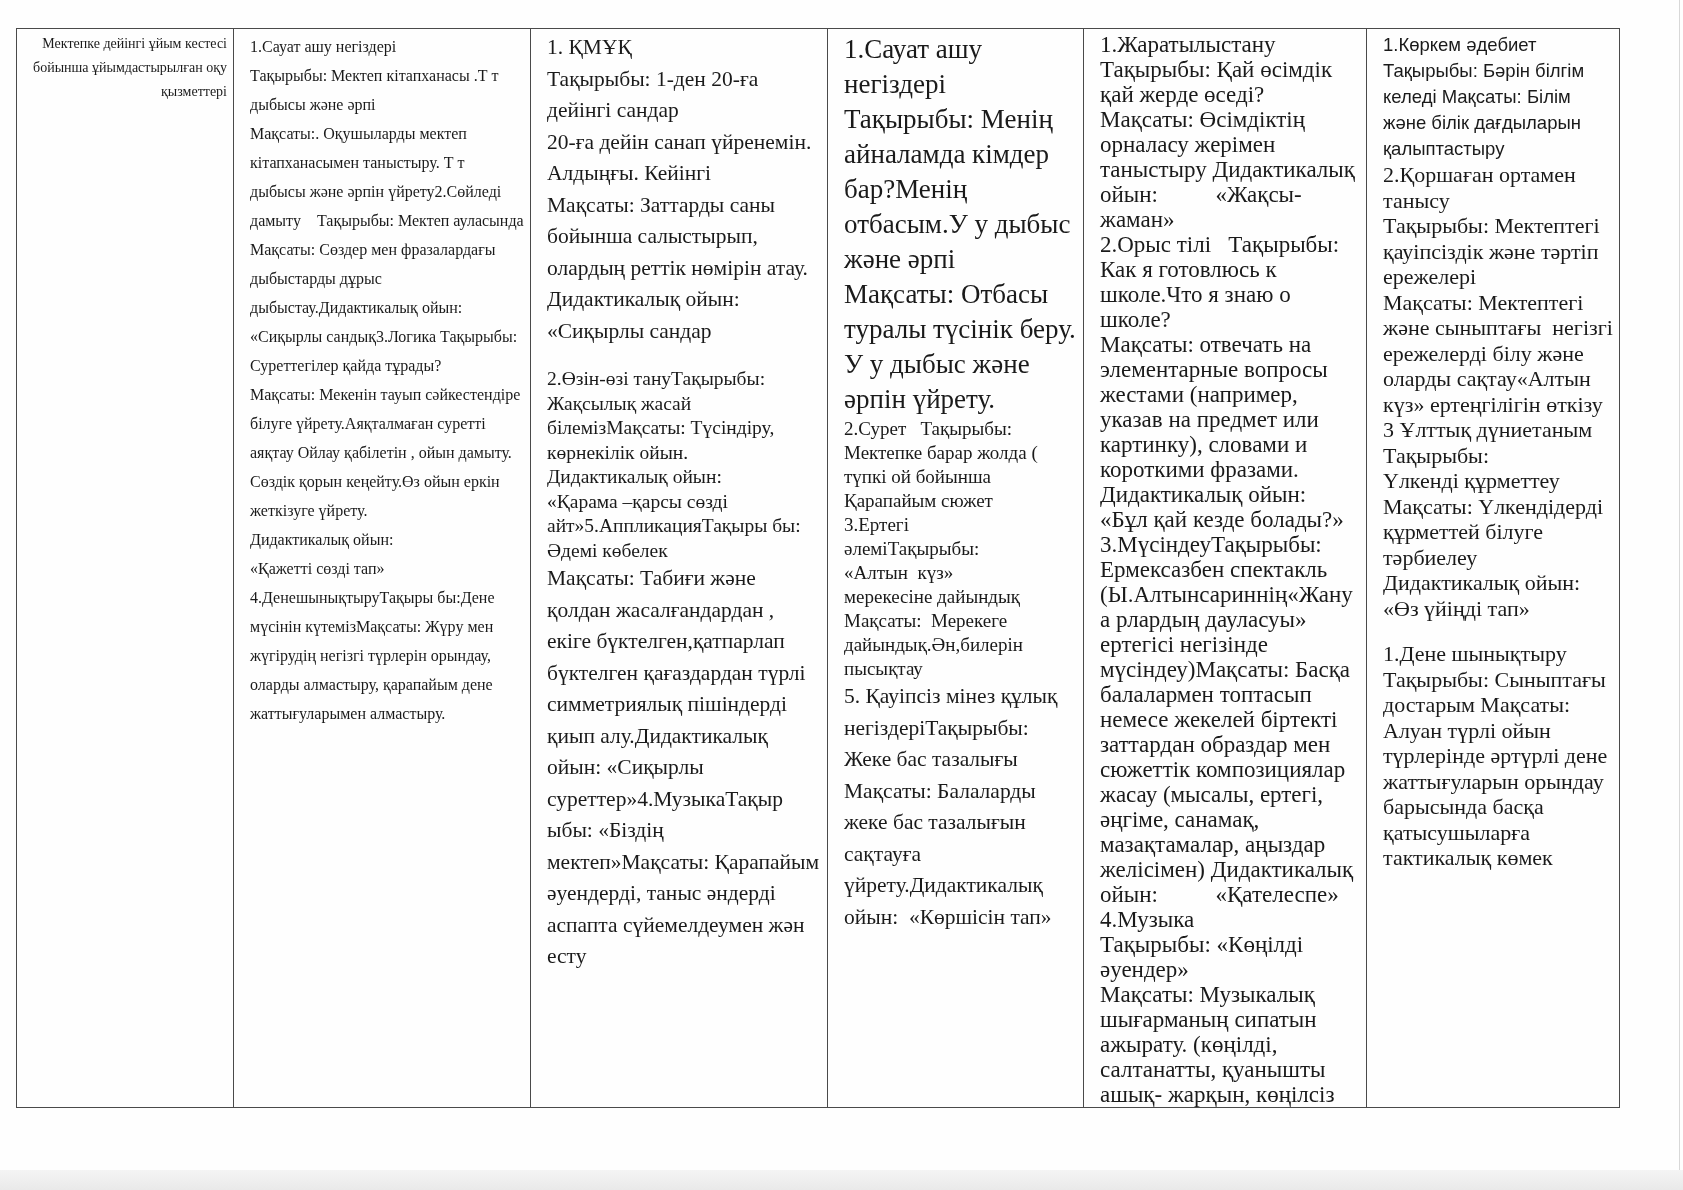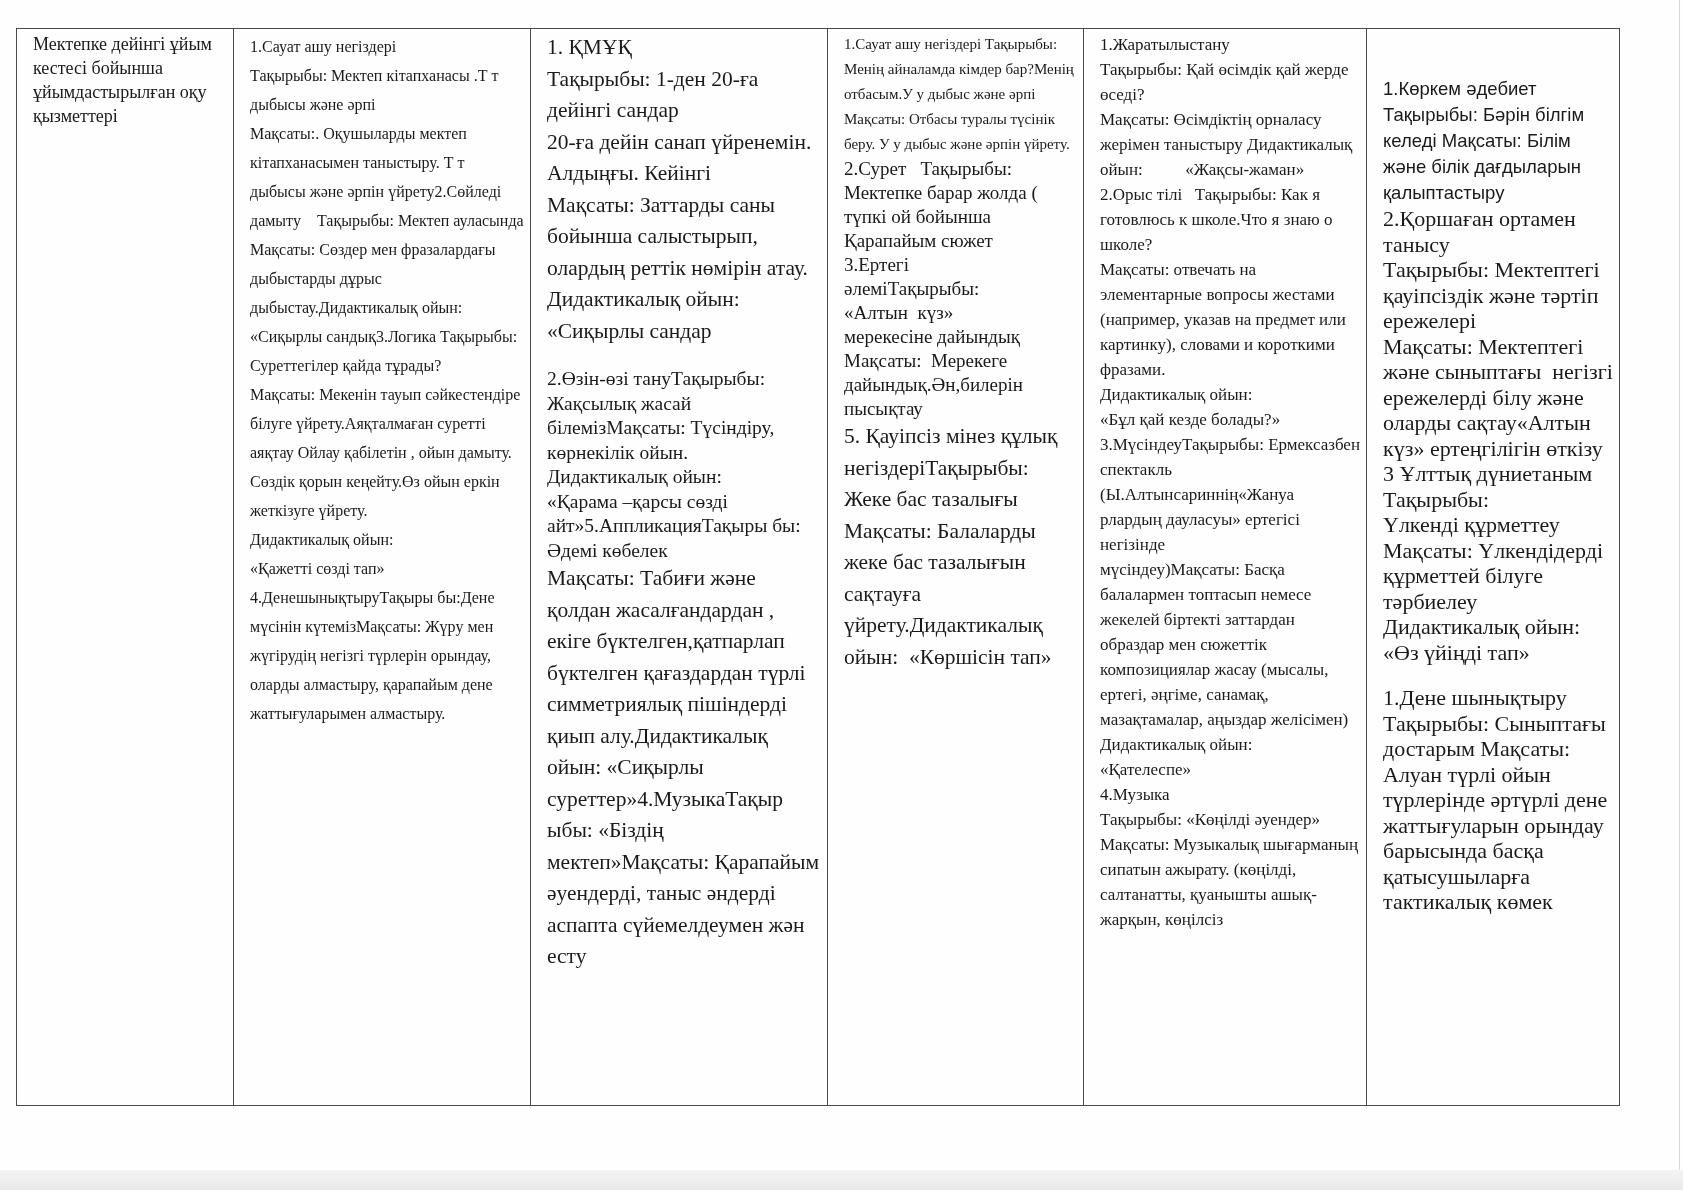--- a/index.html
+++ b/index.html
@@ -35,52 +35,52 @@
       vertical-align: top;
       padding: 3px 6px 0 16px;
       overflow: hidden;
     }
     .cell-text {
       white-space: pre-wrap;
       word-wrap: break-word;
       margin: 0;
     }
     .col-label .cell-text {
-      font-size: 18px;
+      font-size: 14px;
       line-height: 24px;
+      text-align: right;
     }
     .col-mon .cell-text {
       font-size: 16px;
       line-height: 29px;
     }
     .col-tue .cell-text {
       font-size: 21.5px;
       line-height: 31.5px;
     }
     .col-wed .cell-text {
-      font-size: 15px;
-      line-height: 25px;
+      font-size: 27px;
+      line-height: 35px;
     }
     .col-wed .cell-text.loose {
       font-size: 21.5px;
       line-height: 31.5px;
     }
     .col-thu .cell-text {
-      font-size: 17px;
+      font-size: 23px;
       line-height: 25px;
     }
     .col-fri .cell-text {
       font-size: 22px;
       line-height: 25.5px;
     }
     .col-fri .cell-text.sans {
       font-family: "Liberation Sans", "DejaVu Sans", sans-serif;
       font-size: 18.5px;
       line-height: 26px;
-      margin-top: 44px;
     }
     .gap { display: block; height: 20px; }
     .scan-edge {
       position: absolute;
       left: 0; top: 1170px;
       width: 1683px; height: 20px;
       background: linear-gradient(#f4f4f4, #e9e9e9);
     }
     .scan-margin-line {
       position: absolute;

